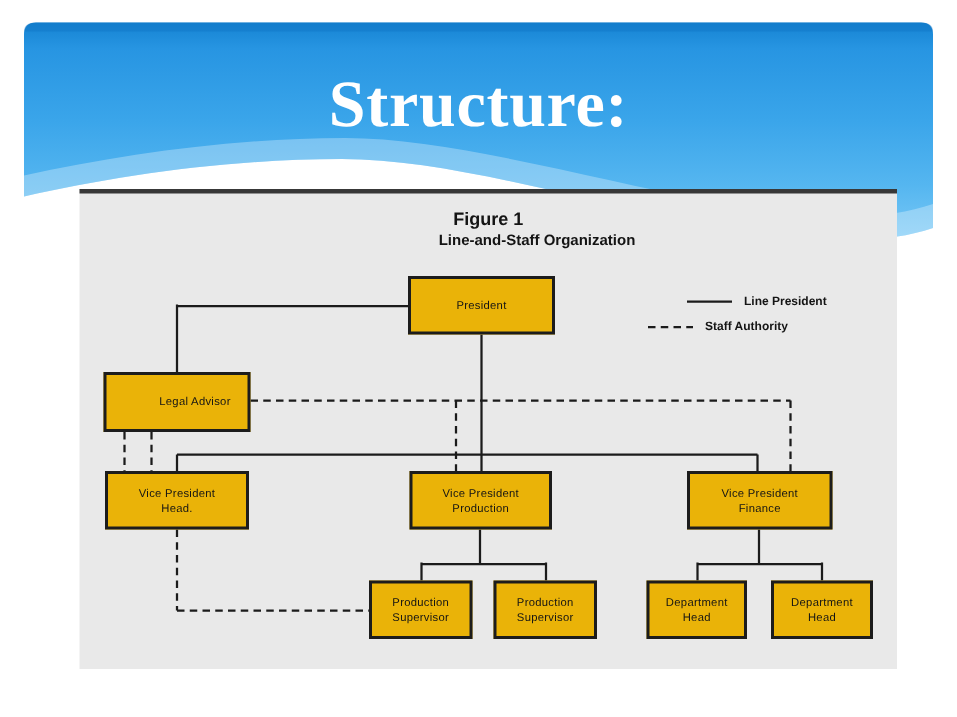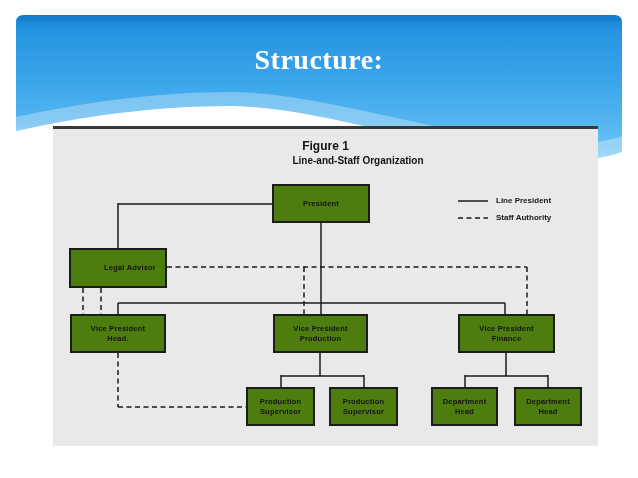--- a/index.html
+++ b/index.html
@@ -5,21 +5,21 @@
   html,body{margin:0;padding:0;background:#ffffff;}
   .slide{
     position:relative;width:638px;height:478px;background:#ffffff;
     overflow:hidden;font-family:"Liberation Sans",sans-serif;
   }
   
   .header-svg{position:absolute;left:0;top:0;z-index:1;}
   .slide-title{
     position:absolute;left:16px;top:44px;width:606px;z-index:5;
     text-align:center;color:#ffffff;
-    font-family:"Liberation Serif",serif;font-weight:bold;font-size:28px;
+    font-family:"Liberation Serif",serif;font-weight:bold;font-size:44px;
     letter-spacing:.5px;
   }
   
   .panel{
     position:absolute;left:53px;top:126px;width:545px;height:320px;z-index:2;
     background:#e9e9e9;border-top:3px solid #383838;box-sizing:border-box;
   }
   .fig-title{
     position:absolute;left:53px;top:139px;width:545px;z-index:4;
     text-align:center;font-size:12px;font-weight:bold;color:#141414;
@@ -27,30 +27,30 @@
   .fig-subtitle{
     position:absolute;left:53px;top:155px;width:610px;z-index:4;
     text-align:center;font-size:10px;font-weight:bold;color:#141414;
   }
   
   .legend-row{
     position:absolute;z-index:4;display:flex;align-items:center;gap:8px;
     font-size:8px;font-weight:bold;color:#141414;
   }
   .legend-row.line-auth{left:458px;top:196px;}
-  .legend-row.staff-auth{left:458px;top:213px;}
+  .legend-row.staff-auth{left:432px;top:213px;}
   .legend-sample{display:block;}
   
   .connectors{position:absolute;left:0;top:0;z-index:3;}
   
   .node{
     position:absolute;z-index:4;box-sizing:border-box;
-    background:#4d7c0f;border:2px solid #1c1c1c;
+    background:#eab308;border:2px solid #1c1c1c;
     display:flex;flex-direction:column;align-items:center;justify-content:center;
-    text-align:center;font-size:7.5px;font-weight:bold;color:#141414;
+    text-align:center;font-size:7.5px;font-weight:normal;color:#141414;
     line-height:9.5px;letter-spacing:.2px;
   }
   .n-president{left:272px;top:184px;width:98px;height:39px;}
   .n-legal{left:69px;top:248px;width:98px;height:40px;padding-left:24px;}
   .n-vpsales{left:70px;top:314px;width:96px;height:39px;}
   .n-vpprod{left:273px;top:314px;width:95px;height:39px;}
   .n-vpfin{left:458px;top:314px;width:97px;height:39px;}
   .n-ps1{left:246px;top:387px;width:69px;height:39px;}
   .n-ps2{left:329px;top:387px;width:69px;height:39px;}
   .n-dh1{left:431px;top:387px;width:67px;height:39px;}

